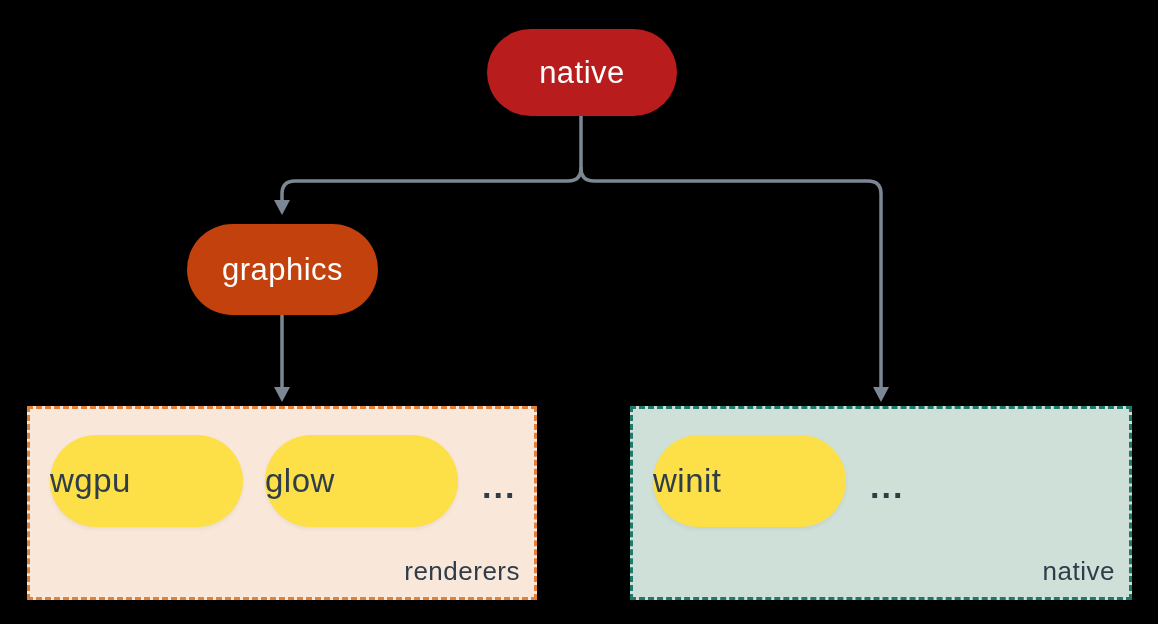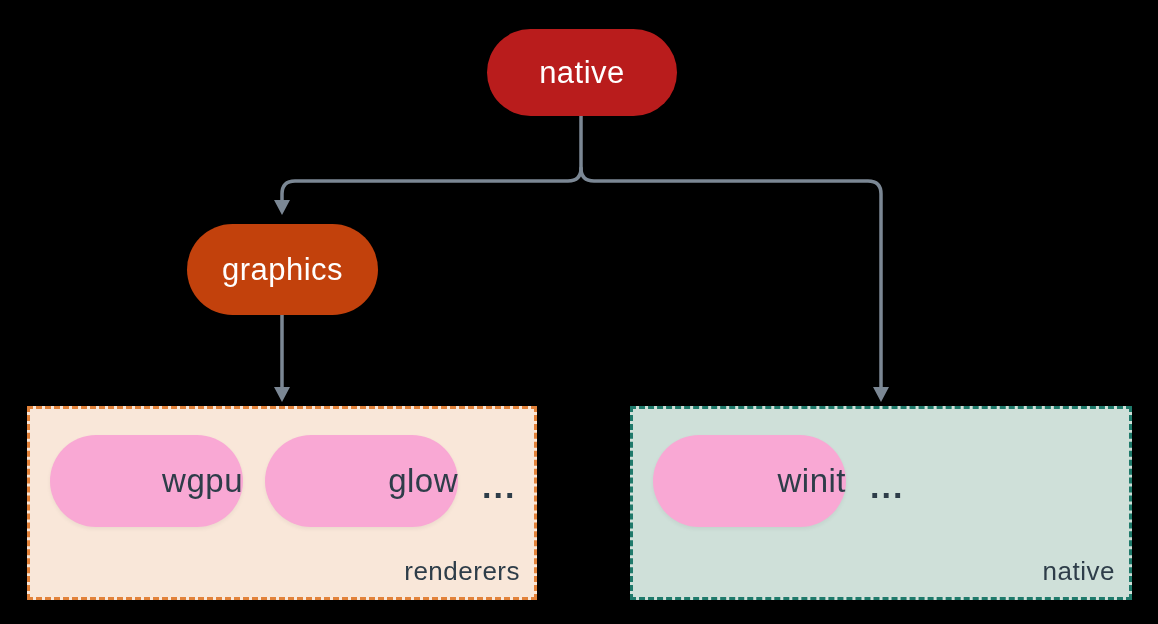--- a/index.html
+++ b/index.html
@@ -65,25 +65,25 @@
   .pill-row {
     position: absolute;
     left: 20px; top: 26px;
     display: flex;
     align-items: center;
     gap: 22px;
   }
   .item-pill {
     width: 193px;
     height: 92px;
-    background: #f9a8d4;
+    background: #fde047;
     border-radius: 46px;
     display: flex;
     align-items: center;
-    justify-content: flex-end;
+    justify-content: flex-start;
     color: #2e3d49;
     font-size: 33px;
     letter-spacing: 0.5px;
     box-shadow: 0 2px 4px rgba(0,0,0,0.06);
   }
   .ellipsis {
     color: #2e3d49;
     font-size: 34px;
     font-weight: bold;
     letter-spacing: 2px;

